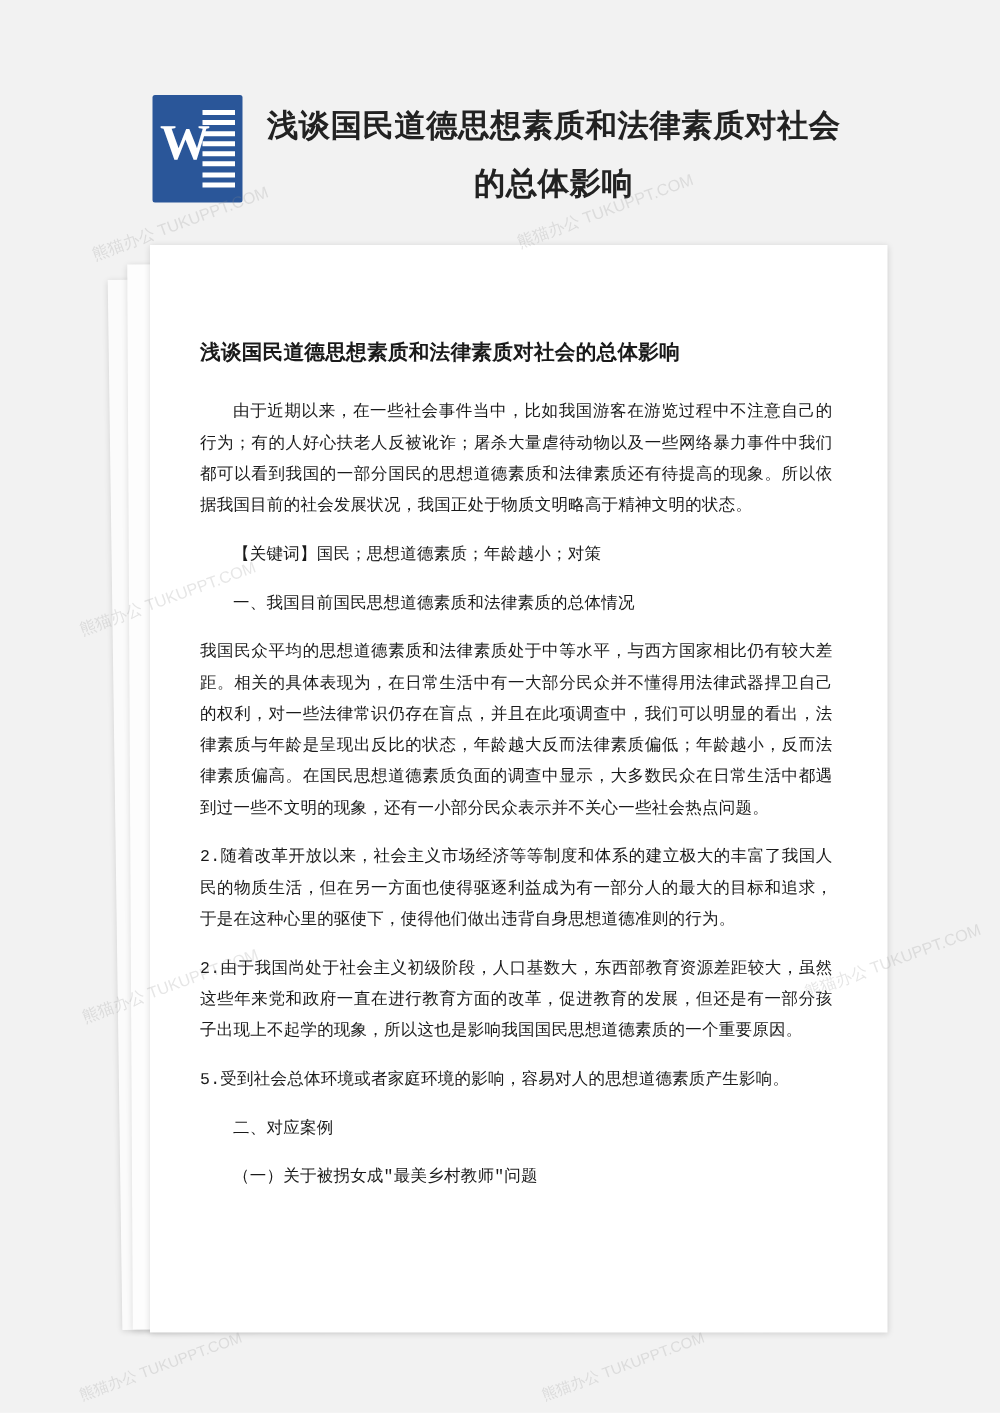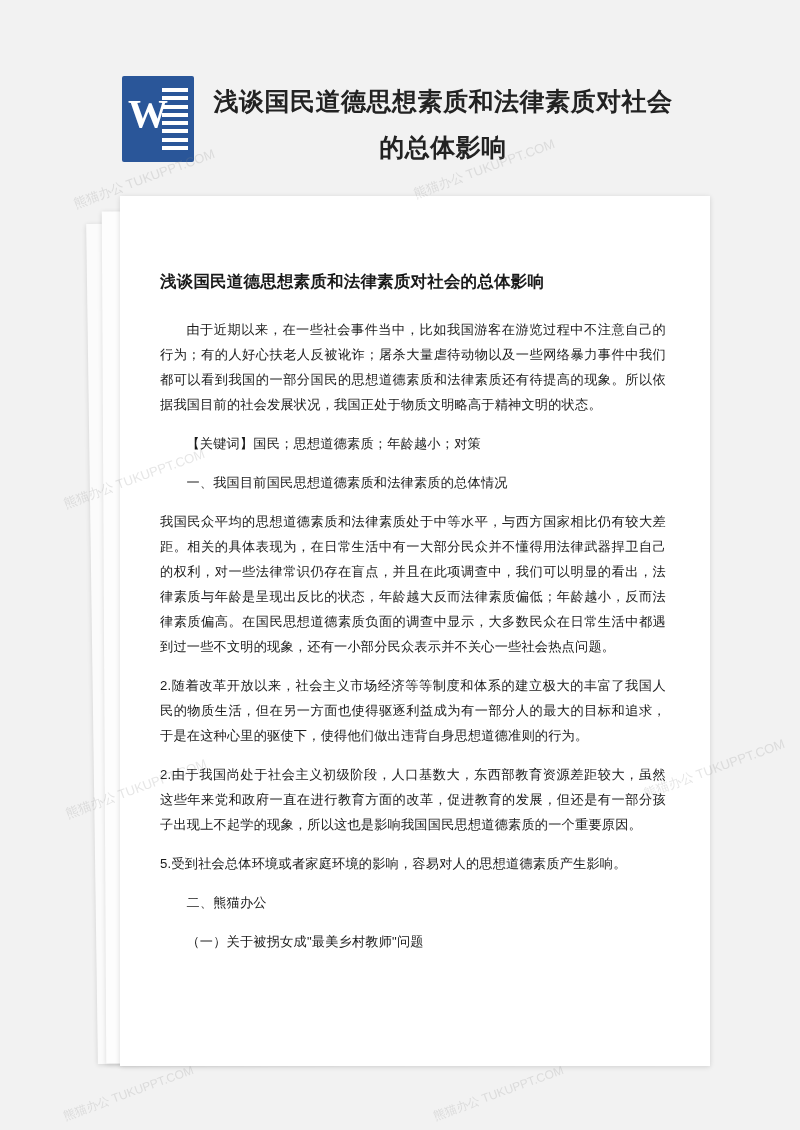--- a/index.html
+++ b/index.html
@@ -127,21 +127,21 @@
   .page-body h1 {
     font-family: "Liberation Serif", serif;
     font-size: 16.5px;
     font-weight: bold;
     line-height: 27px;
     margin: 0 0 22px 0;
     letter-spacing: 0.2px;
   }
 
   .page-body p {
-    font-family: Liberation Sans, sans-serif;
+    font-family: Liberation Mono, monospace;
     font-size: 13.2px;
     line-height: 25px;
     margin: 0 4px 14px 0;
     text-align: justify;
     letter-spacing: 0.2px;
   }
   .page-body p.indent { text-indent: 2em; }
 
   
   .wm {
@@ -185,21 +185,21 @@
       <div class="page-body">
 
         <h1>浅谈国民道德思想素质和法律素质对社会的总体影响</h1>
         <p class="indent">由于近期以来，在一些社会事件当中，比如我国游客在游览过程中不注意自己的行为；有的人好心扶老人反被讹诈；屠杀大量虐待动物以及一些网络暴力事件中我们都可以看到我国的一部分国民的思想道德素质和法律素质还有待提高的现象。所以依据我国目前的社会发展状况，我国正处于物质文明略高于精神文明的状态。</p>
         <p class="indent">【关键词】国民；思想道德素质；年龄越小；对策</p>
         <p class="indent">一、我国目前国民思想道德素质和法律素质的总体情况</p>
         <p>我国民众平均的思想道德素质和法律素质处于中等水平，与西方国家相比仍有较大差距。相关的具体表现为，在日常生活中有一大部分民众并不懂得用法律武器捍卫自己的权利，对一些法律常识仍存在盲点，并且在此项调查中，我们可以明显的看出，法律素质与年龄是呈现出反比的状态，年龄越大反而法律素质偏低；年龄越小，反而法律素质偏高。在国民思想道德素质负面的调查中显示，大多数民众在日常生活中都遇到过一些不文明的现象，还有一小部分民众表示并不关心一些社会热点问题。</p>
         <p>2.随着改革开放以来，社会主义市场经济等等制度和体系的建立极大的丰富了我国人民的物质生活，但在另一方面也使得驱逐利益成为有一部分人的最大的目标和追求，于是在这种心里的驱使下，使得他们做出违背自身思想道德准则的行为。</p>
         <p>2.由于我国尚处于社会主义初级阶段，人口基数大，东西部教育资源差距较大，虽然这些年来党和政府一直在进行教育方面的改革，促进教育的发展，但还是有一部分孩子出现上不起学的现象，所以这也是影响我国国民思想道德素质的一个重要原因。</p>
         <p>5.受到社会总体环境或者家庭环境的影响，容易对人的思想道德素质产生影响。</p>
-        <p class="indent">二、熊猫办公</p>
+        <p class="indent">二、对应案例</p>
         <p class="indent">（一）关于被拐女成"最美乡村教师"问题</p>
       </div>
     </div>
   </div>
 
   <div class="wm" style="left:70px;  top:170px;">熊猫办公 TUKUPPT.COM</div>
   <div class="wm" style="left:410px; top:160px;">熊猫办公 TUKUPPT.COM</div>
   <div class="wm" style="left:60px;  top:470px;">熊猫办公 TUKUPPT.COM</div>
   <div class="wm" style="left:62px;  top:780px;">熊猫办公 TUKUPPT.COM</div>
   <div class="wm" style="left:640px; top:760px;">熊猫办公 TUKUPPT.COM</div>

